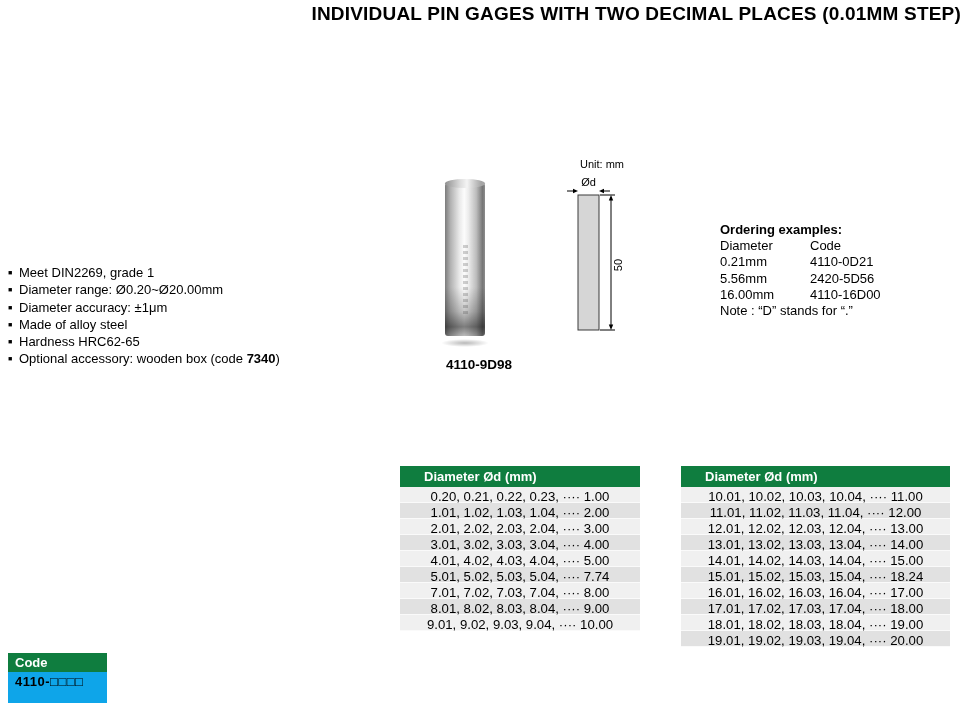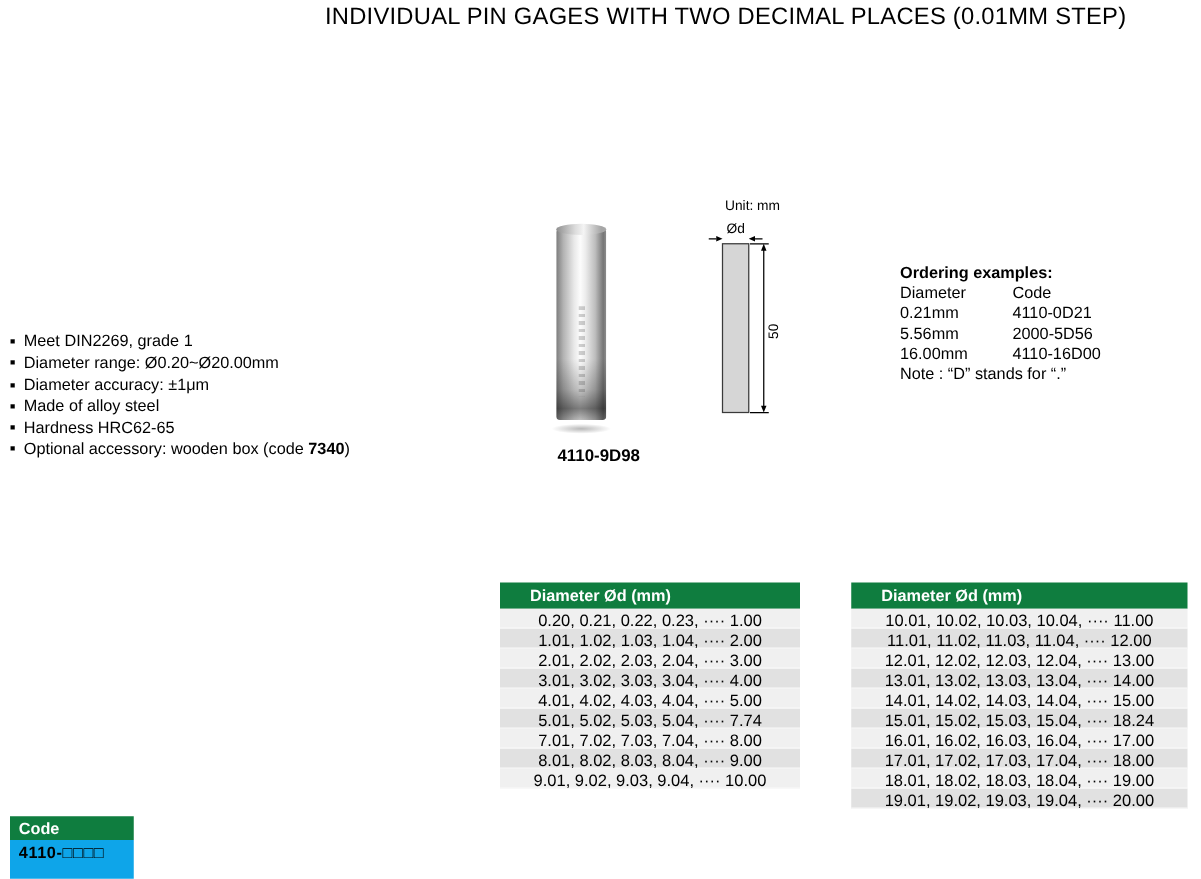--- a/index.html
+++ b/index.html
@@ -5,22 +5,22 @@
   :root { --green:#0f7d3f; }
   html,body { margin:0; padding:0; }
   body {
     position:relative; width:961px; height:703px; background:#ffffff;
     font-family:"Liberation Sans", sans-serif; color:#000; overflow:hidden;
   }
   .abs { position:absolute; }
 
   
   .title {
-    left:200px; top:3px; width:761px; text-align:center;
-    font-size:19px; font-weight:normal; letter-spacing:0.2px;
+    left:200px; top:3px; width:761px; text-align:right;
+    font-size:19px; font-weight:bold; letter-spacing:0.2px;
   }
 
   
   .features { left:8px; top:264px; font-size:13px; }
   .feature-line { height:17.3px; line-height:17.3px; white-space:nowrap; }
   .bullet { display:inline-block; width:11px; font-size:7px; vertical-align:2px; }
   .bold { font-weight:bold; }
 
   
   .pin-wrap { left:443px; top:179px; width:44px; height:163px; }
@@ -44,21 +44,21 @@
   }
   .pin-caption { left:418px; top:357px; width:94px; text-align:right; font-weight:bold; font-size:13.5px; }
 
   
   .drawing { left:565px; top:155px; }
   .drawing text { font-family:"Liberation Sans", sans-serif; font-size:11px; fill:#000; }
   .drawing line { stroke:#000; stroke-width:1; }
   .drawing polygon { fill:#000; }
 
   
-  .ordering { left:720px; top:210px; width:235px; font-size:13px; line-height:16.2px; }
+  .ordering { left:720px; top:222px; width:235px; font-size:13px; line-height:16.2px; }
   .ord-title { font-weight:bold; }
   .ord-grid { display:grid; grid-template-columns:90px auto; }
 
   
   .code-box { left:8px; top:653px; width:99px; font-size:13px; }
   .code-head { background:var(--green); color:#fff; font-weight:bold; height:19px; line-height:19px; padding-left:7px; }
   .code-val  { background:#0ea5e9; font-weight:bold; height:37px; line-height:19px; padding-left:7px; letter-spacing:.5px; }
 
   
   .dtable { top:466px; }
@@ -130,21 +130,21 @@
 </svg>
 
 <div class="abs ordering">
   <div class="ord-title">Ordering examples:</div>
   <div class="ord-grid">
     <span>Diameter</span>
     <span>Code</span>
     <span>0.21mm</span>
     <span>4110-0D21</span>
     <span>5.56mm</span>
-    <span>2000-5D56</span>
+    <span>2420-5D56</span>
     <span>16.00mm</span>
     <span>4110-16D00</span>
   </div>
   <div>Note : “D” stands for “.”</div>
 </div>
 
 <div class="abs code-box">
   <div class="code-head">Code</div>
   <div class="code-val">4110-□□□□</div>
 </div>

